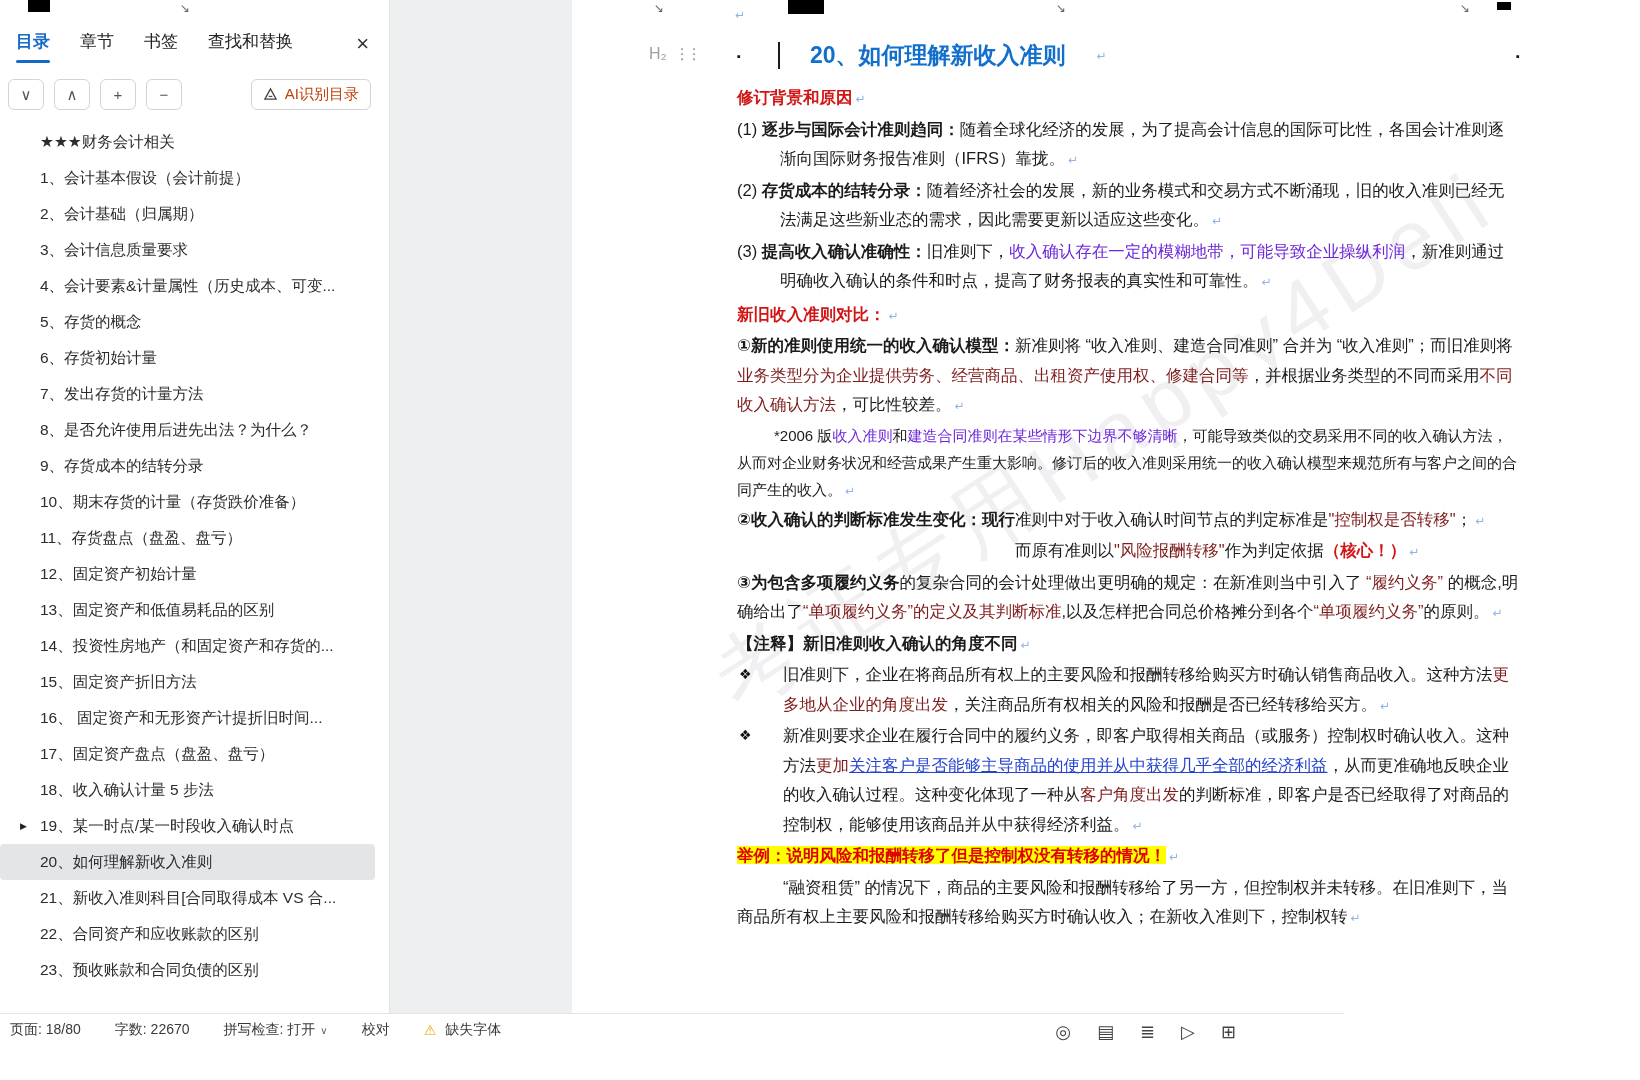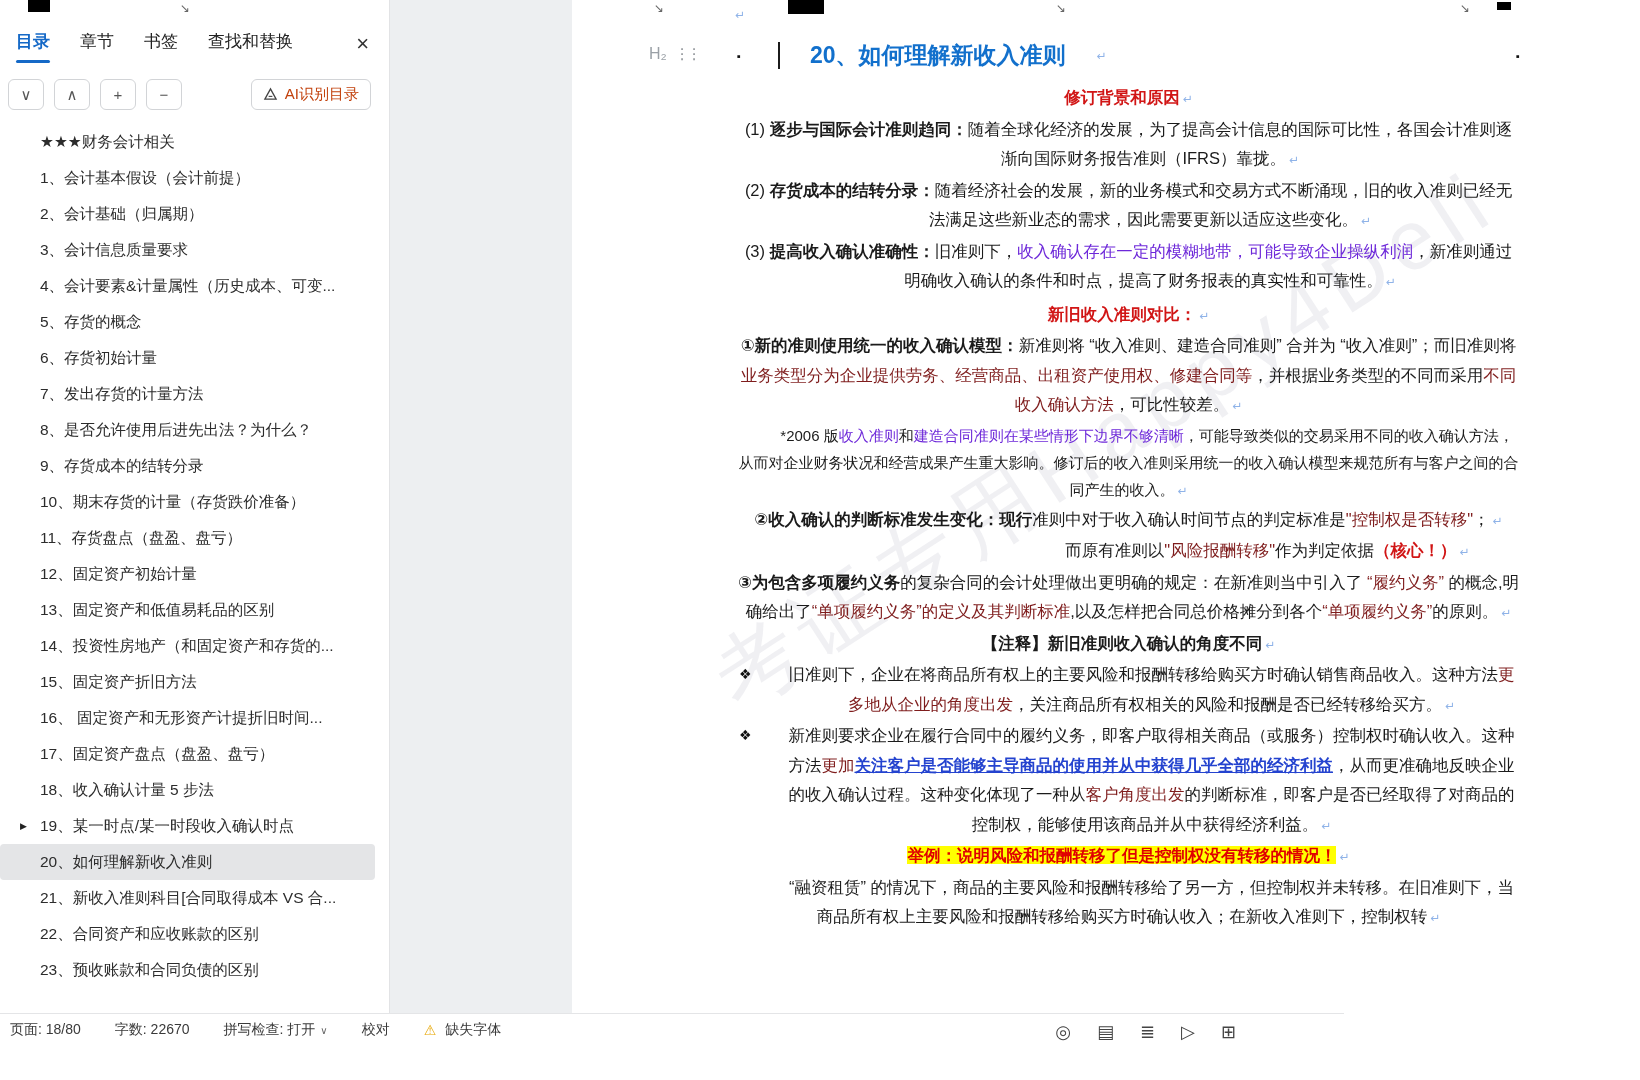--- a/index.html
+++ b/index.html
@@ -34,34 +34,34 @@
   .stray-pmark { position:absolute; left:163px; top:8px; color:#8fb3e8; font-size:12px; }
   .doc-inner { position:relative; padding:40px 120px 0 165px; }
 
   .heading-row { position:relative; display:flex; align-items:center; font-size:23px; font-weight:bold; color:#1270cc; margin-bottom:12px;gap:28px; }
   .heading-row .sq { color:#111; font-size:11px; margin-right:9px; font-weight:normal; }
   .heading-row .sq.right { margin-left:auto; margin-right:0; }
   .caret { display:inline-block; width:2px; height:27px; background:#1b1b1b; margin-right:2px; }
   .hmark { position:absolute; left:-88px; top:5px; display:flex; align-items:center; gap:8px; color:#9aa0a6; font-size:16px; font-weight:normal; }
   .hmark .drag { letter-spacing:-3px; font-size:15px; color:#8d9196; cursor:grab; }
 
-  .para { font-size:16.5px; line-height:29.5px; color:#1b1b1b;text-align:center; }
+  .para { font-size:16.5px; line-height:29.5px; color:#1b1b1b; }
   .para.red-line { margin-top:2px; }
   .para.num { padding-left:43px; text-indent:-43px; }
   .para.note { font-size:15px; line-height:27px; text-indent:37px; }
   .para.indent-right { padding-left:278px; }
   .para.bullet { position:relative; padding-left:46px; }
   .bullet-glyph { position:absolute; left:2px; top:0; font-size:14px; color:#111; }
   .para.first-indent { text-indent:46px; }
 
   .sb  { font-weight:bold; }
   .sr  { color:#6d28d9; }
   .srb { color:#d11515; font-weight:bold; }
   .sbl { color:#7f1d1d;margin-top:24px; }
-  .sblb{ color:#2443cf; font-weight:bold; text-decoration:underline; }
+  .sblb{ color:#2443cf; font-weight:normal; text-decoration:underline; }
   .shl { background:#ffff00; color:#e00000; font-weight:bold; }
   .pmark { color:#8fb3e8; font-size:12px; margin-left:3px; font-weight:normal; }
 
   
   .statusbar { position:absolute; left:0; top:1013px; width:1344px; height:67px; background:#fff; border-top:1px solid #e4e5e7; display:flex; align-items:flex-start; gap:34px; padding:7px 18px 0 10px; font-size:14px; color:#3a3a3a; z-index:3; }
   .statusbar .group { display:flex; align-items:center; gap:5px; cursor:pointer; }
   .statusbar .caret-down { font-size:10px; color:#666; }
   .warn { color:#e7a600; font-size:14px; margin-right:4px; }
   .sb-icons { margin-left:auto; display:flex; gap:26px; font-size:18px; color:#444; padding-right:90px; }
   .sb-icons span { cursor:pointer; }

